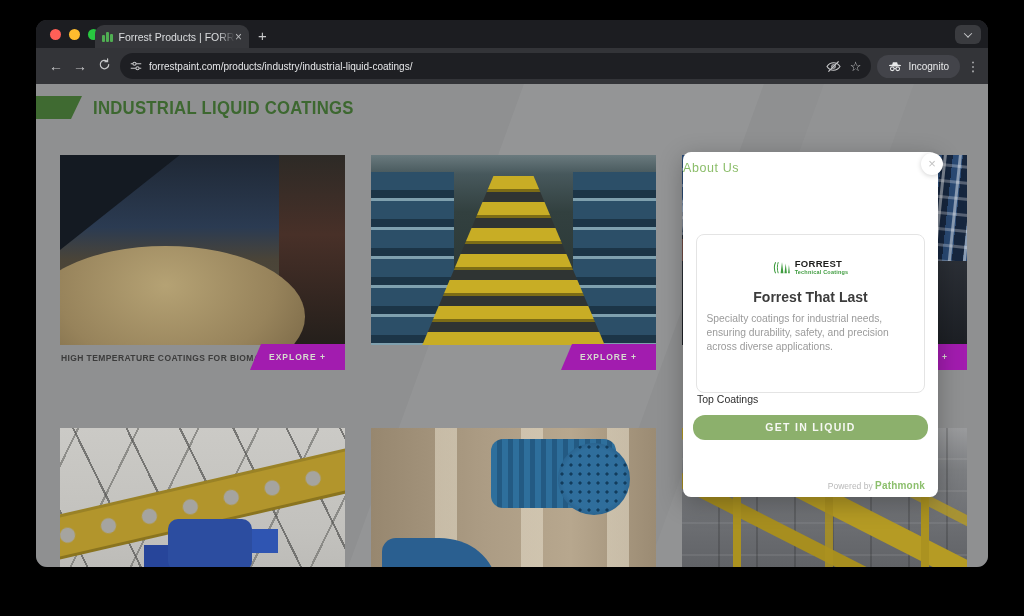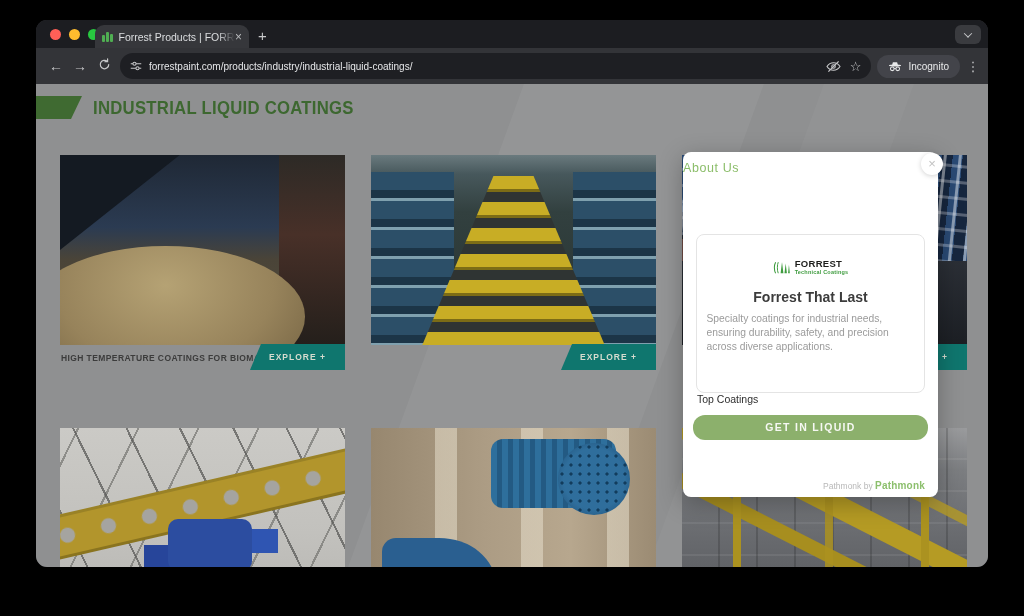--- a/index.html
+++ b/index.html
@@ -55,21 +55,21 @@
                   font-size:19px; font-weight:bold; color:#3d6830; letter-spacing:0.3px;
                   transform:scaleX(0.88); transform-origin:left center; white-space:nowrap; }
 
   
   .card { position:absolute; width:285px; }
   .card-img { position:relative; width:285px; height:190px; overflow:hidden; }
   .card-img div { position:absolute; }
   .card-bar { position:relative; height:28px; }
   .card-label { position:absolute; left:1px; top:0; height:26px; line-height:27px;
                 font-size:8.5px; font-weight:bold; letter-spacing:0.4px; color:#3c3c3c; white-space:nowrap; }
-  .explore { position:absolute; right:0; top:-1px; width:95px; height:26px; background:#0f766e;
+  .explore { position:absolute; right:0; top:-1px; width:95px; height:26px; background:#a21caf;
              clip-path:polygon(11px 0,100% 0,100% 100%,0 100%);
              color:#d6dccf; font-size:8.5px; font-weight:bold; letter-spacing:1px;
              text-align:center; line-height:26px; }
 
   .pos-c1 { left:24px;  top:71px; }
   .pos-c2 { left:335px; top:71px; }
   .pos-c3 { left:646px; top:71px; }
   .pos-c4 { left:24px;  top:344px; }
   .pos-c5 { left:335px; top:344px; }
   .pos-c6 { left:646px; top:344px; }
@@ -313,17 +313,17 @@
             <div class="logo-name">FORREST</div>
             <div class="logo-tag">Technical Coatings</div>
           </div>
         </div>
         <div class="headline">Forrest That Last</div>
         <div class="popup-body">Specialty coatings for industrial needs, ensuring durability, safety, and precision across diverse applications.</div>
       </div>
 
       <div class="top-actions">Top Coatings</div>
       <div class="cta">GET IN LIQUID</div>
-      <div class="powered"><span>Pathmonk by </span><b>Pathmonk</b></div>
+      <div class="powered"><span>Powered by </span><b>Pathmonk</b></div>
     </div>
 
   </div>
 </div>
 
 </body></html>

